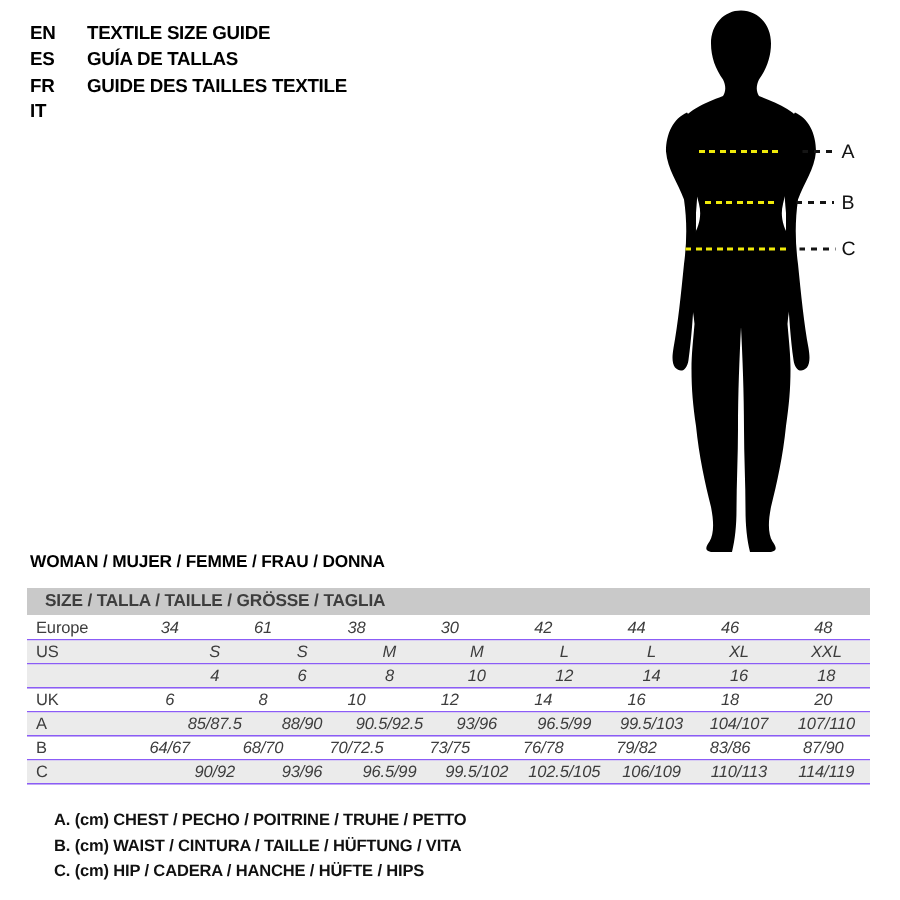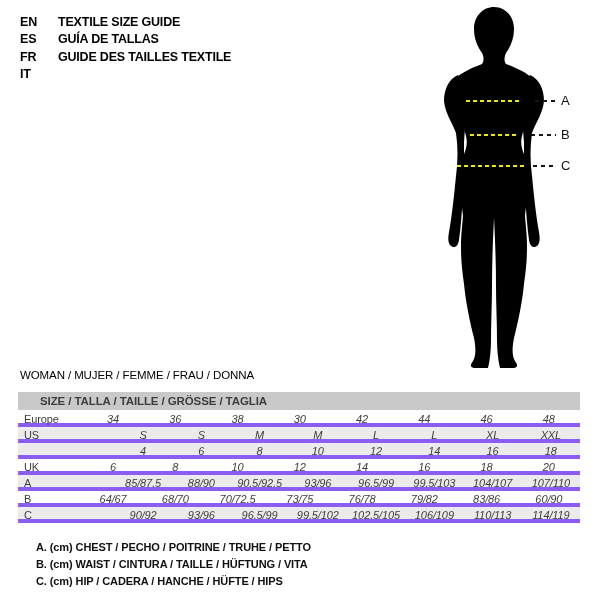--- a/index.html
+++ b/index.html
@@ -44,38 +44,38 @@
   .dashB-y{left:470px; top:134px; width:49px;}
   .dashB-b{left:531px; top:134px; width:25px;}
   .labB{left:561px; top:128px;}
   .dashC-y{left:457px; top:165px; width:69px;}
   .dashC-b{left:533px; top:165px; width:24px;}
   .labC{left:561px; top:159px;}
 
   
   .section-title{
     position:absolute; left:20px; top:369px;
-    font-size:11.5px; font-weight:normal; letter-spacing:-0.1px;
+    font-size:11.5px; font-weight:bold; letter-spacing:-0.1px;
     white-space:nowrap;
   }
 
   
   .size-table{
     position:absolute; left:18px; top:392px; width:562px;
     font-size:11px; color:var(--table-ink); letter-spacing:-0.1px;
   }
   .table-header{
     background:var(--header-bg);
     height:18px; line-height:18px;
-    padding-left:22px;
+    padding-left:12px;
     font-size:11.5px; font-weight:bold;
     margin-bottom:1px;
     white-space:nowrap;
   }
-  .trow{display:flex; height:16px; line-height:16px; border-bottom:4px solid #8b5cf6;}
+  .trow{display:flex; height:16px; line-height:16px; border-bottom:1px solid #8b5cf6;}
   .trow.shaded{background:var(--row-alt-bg);gap:32px;}
   .tlabel{width:64px; flex:0 0 64px; padding-left:6px; text-align:left;}
   .tcells{flex:1; display:grid; grid-template-columns:repeat(8,1fr);}
   .tcell{text-align:center; white-space:nowrap;font-style:italic;}
 
   
   .legend{
     position:absolute; left:36px; top:539px;
     font-size:11px; font-weight:bold; color:#111; letter-spacing:-0.1px;
   }
@@ -194,21 +194,21 @@
 <div class="size-table">
   <div class="table-header">SIZE / TALLA / TAILLE / GRÖSSE / TAGLIA</div>
   <div class="table-body">
 
       <div class="trow">
         <div class="tlabel">Europe</div>
         <div class="tcells">
 
             <div class="tcell">34</div>
 
-            <div class="tcell">36</div>
+            <div class="tcell">61</div>
 
             <div class="tcell">38</div>
 
             <div class="tcell">30</div>
 
             <div class="tcell">42</div>
 
             <div class="tcell">44</div>
 
             <div class="tcell">46</div>
@@ -316,21 +316,21 @@
             <div class="tcell">70/72.5</div>
 
             <div class="tcell">73/75</div>
 
             <div class="tcell">76/78</div>
 
             <div class="tcell">79/82</div>
 
             <div class="tcell">83/86</div>
 
-            <div class="tcell">60/90</div>
+            <div class="tcell">87/90</div>
           </div>
       </div>
 
       <div class="trow shaded">
         <div class="tlabel">C</div>
         <div class="tcells">
 
             <div class="tcell">90/92</div>
 
             <div class="tcell">93/96</div>

